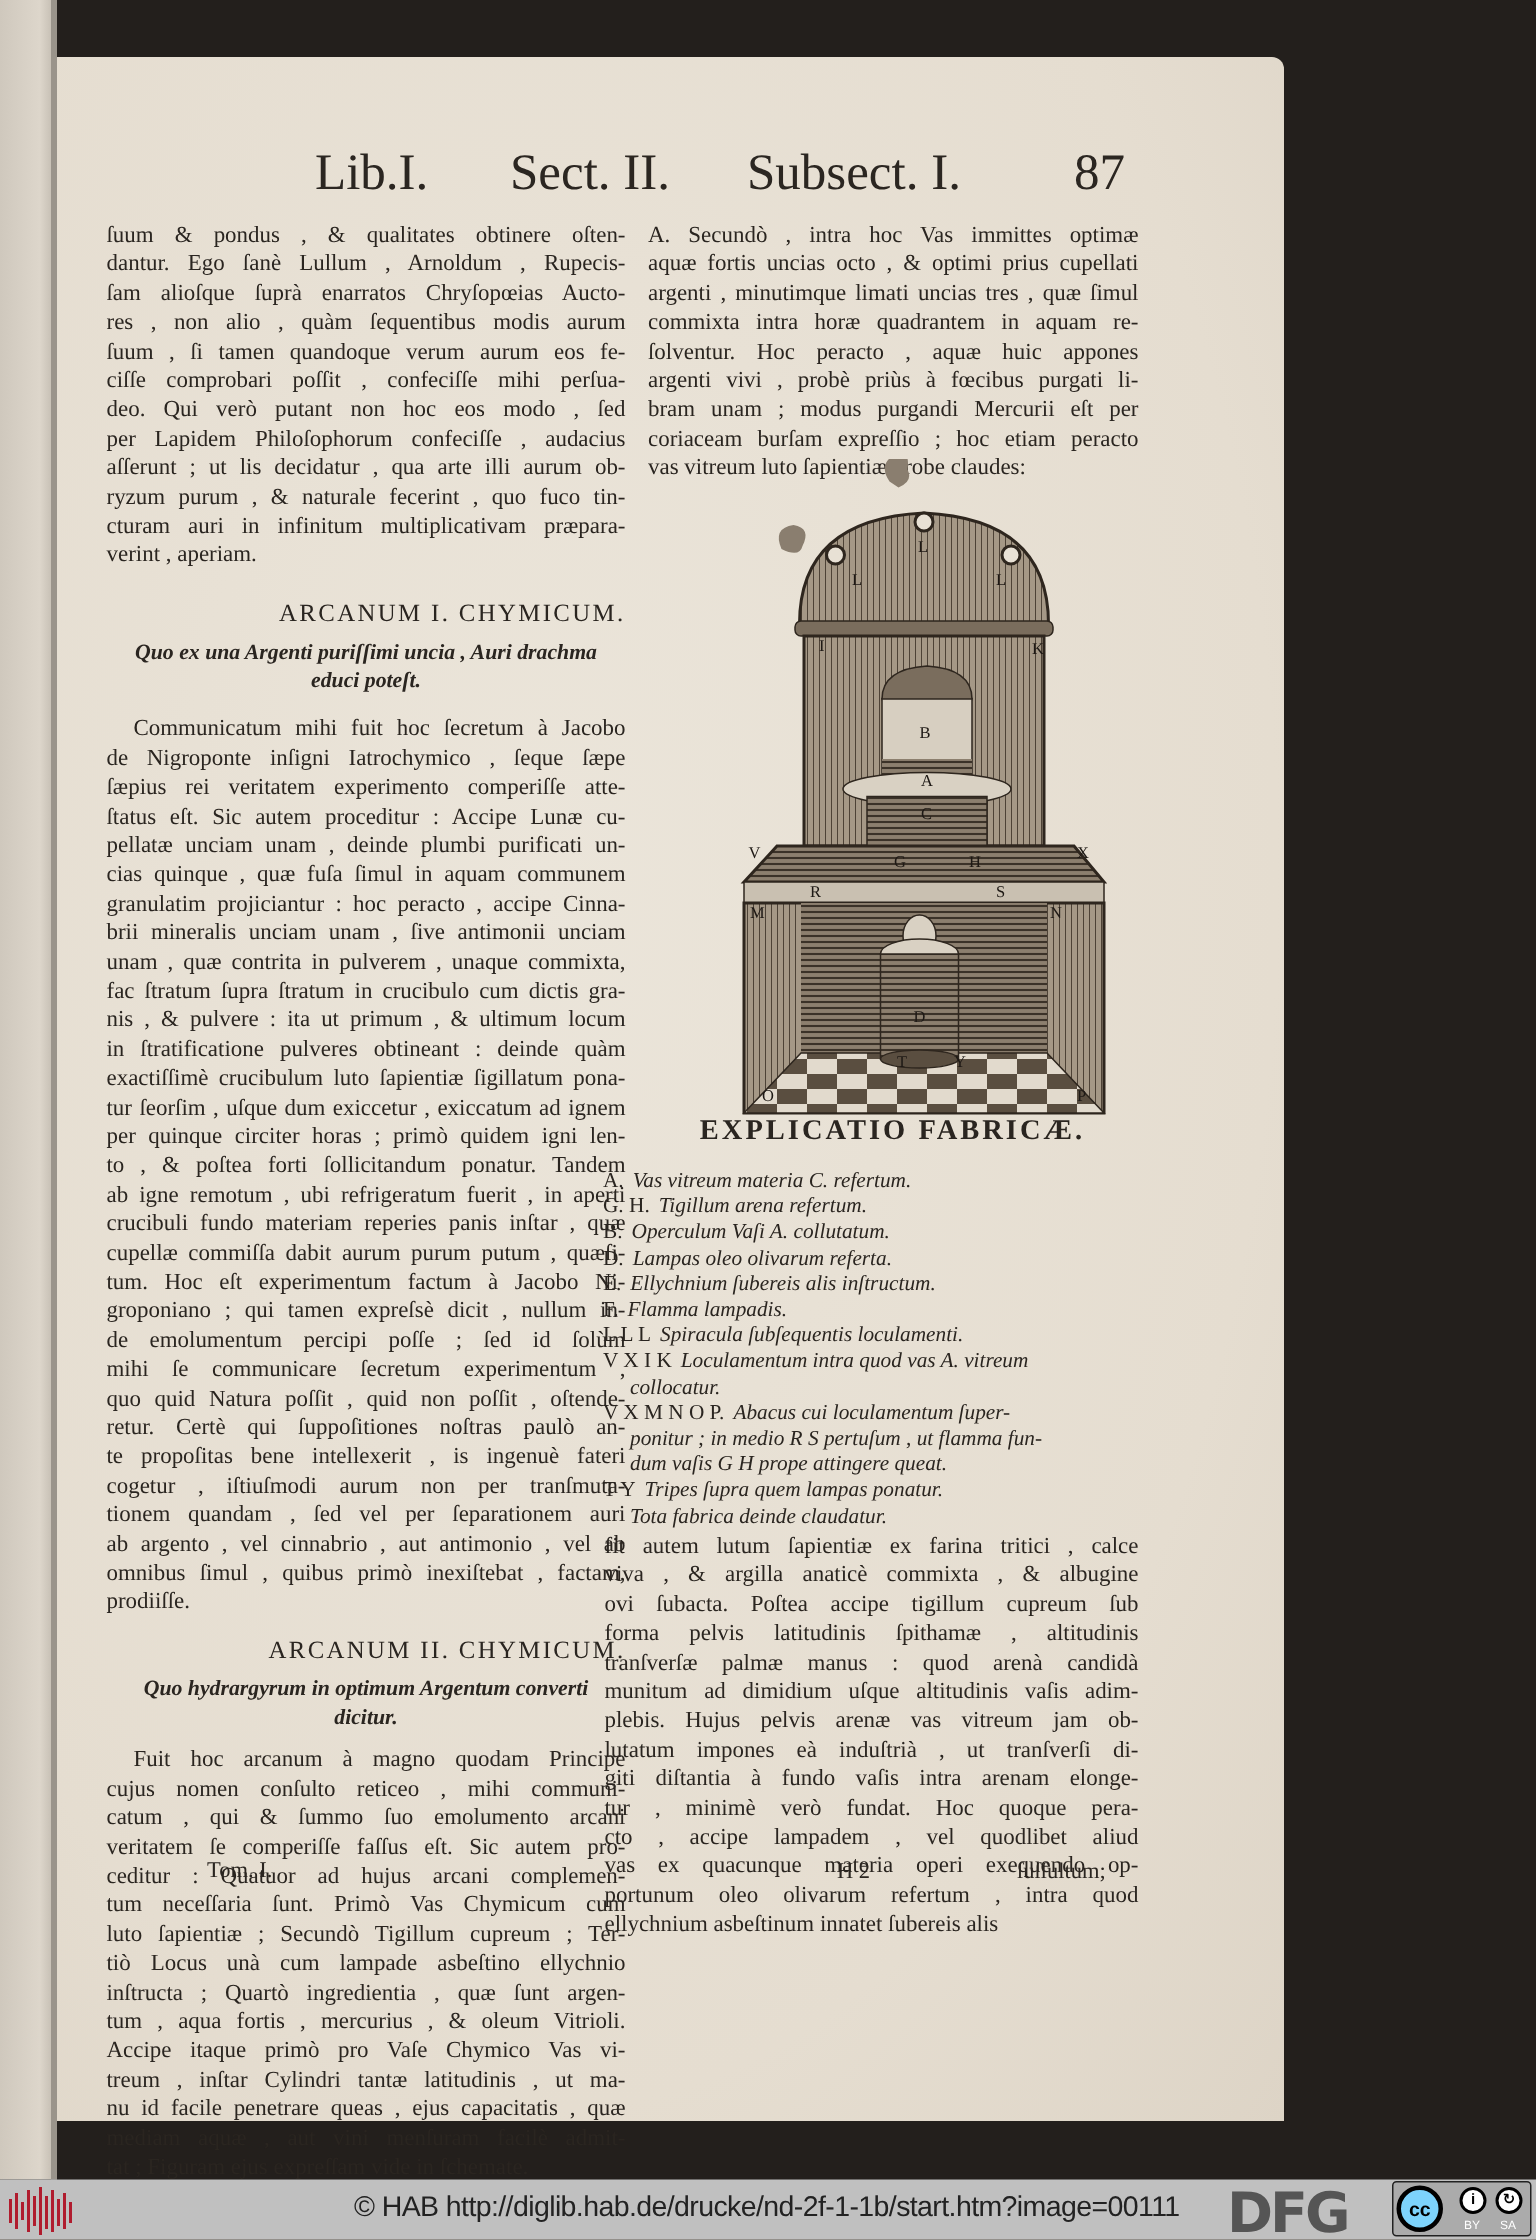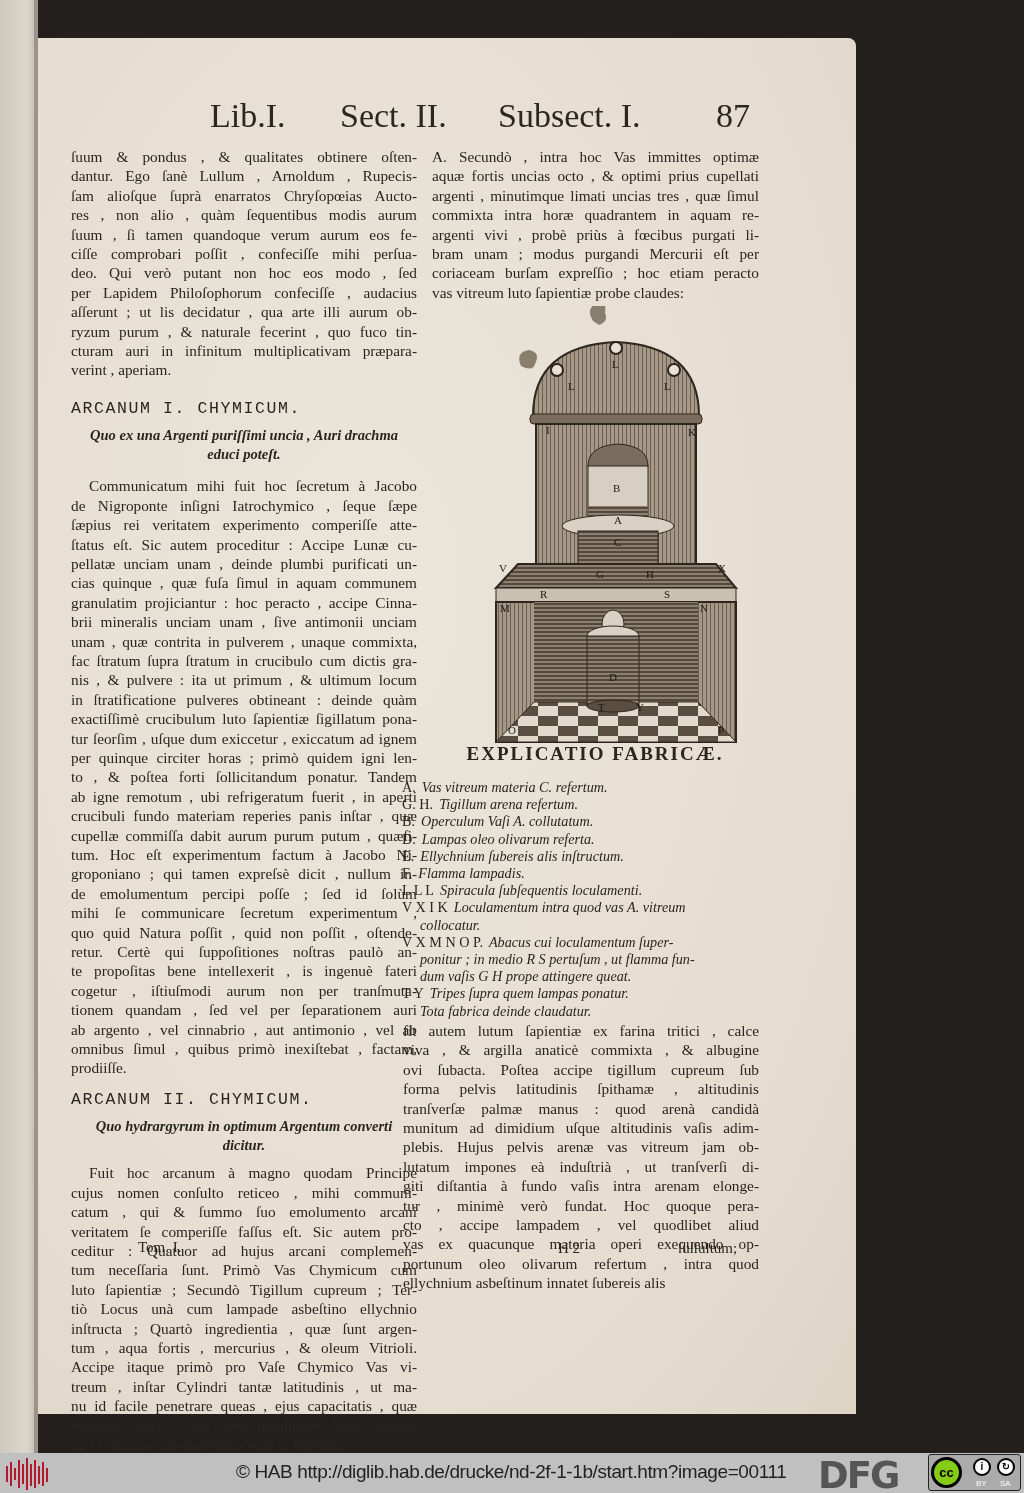--- a/index.html
+++ b/index.html
@@ -29,21 +29,21 @@
   }
   .running-head span { position:absolute; top:0; }
   .col {
     position:absolute; font-size:15.3px; line-height:19.4px; text-align:justify;
   }
   .col-left { left:33px; top:62px; width:346px; }
   .line { display:block; white-space:nowrap; text-align-last:justify; text-align:justify; }
   .line.last { text-align-last:left; }
   .indent { padding-left:18px; }
   .heading {
-    text-align:left; letter-spacing:1.6px; font-size:16.5px; margin:0; white-space:nowrap;font-family:Liberation Mono, monospace;
+    text-align:right; letter-spacing:1.6px; font-size:16.5px; margin:0; white-space:nowrap;
   }
   .subtitle { text-align:center; font-style:italic; font-size:14.5px; line-height:19px;font-weight:bold; }
   .engraving {
     position:absolute; left:440px; top:268px; width:278px; height:450px;
   }
   .explic-title {
     position:absolute; left:392px; top:705px; width:330px; text-align:center;
     font-size:19px; letter-spacing:2px; white-space:nowrap;font-weight:bold;
   }
   .legend {
@@ -68,21 +68,21 @@
   .footer .dfg-logo {
     position:absolute; left:818px; top:1px; font-size:37px; font-weight:bold; color:#555;
     letter-spacing:-2px; font-family:"DejaVu Sans", sans-serif;
   }
   .footer .cc-box {
     position:absolute; left:928px; top:1px; width:93px; height:37px; background:#fff;
     border:1px solid #222; border-radius:3px; box-sizing:border-box; background:#ababab;
   }
   .cc-circle {
     position:absolute; left:2px; top:2px; width:31px; height:31px; border-radius:50%;
-    background:#84cc16; border:3px solid #000; box-sizing:border-box;
+    background:#7dd3fc; border:3px solid #000; box-sizing:border-box;
     font-size:13px; font-weight:bold; text-align:center; line-height:25px;
   }
   .cc-small {
     position:absolute; top:3px; width:18px; height:18px; border-radius:50%;
     background:#fff; border:2px solid #000; box-sizing:border-box;
     font-size:10px; text-align:center; line-height:14px; font-weight:bold;
   }
   .cc-label { position:absolute; top:24px; font-size:8px; color:#fff; }
 </style>
 </head>
@@ -186,20 +186,21 @@
       </div>
   </div>
 
   <div class="tom">Tom. I.</div>
 
   <div class="col" style="left:394px; top:109px; width:327px;" id="rtop">
       <span class="line">A. Secundò , intra hoc Vas immittes optimæ</span>
       <span class="line">aquæ fortis uncias octo , &amp; optimi prius cupellati</span>
       <span class="line">argenti , minutimque limati uncias tres , quæ ſimul</span>
       <span class="line">commixta intra horæ quadrantem in aquam re-</span>
+      <span class="line">ſolventur. Hoc peracto , aquæ huic appones</span>
       <span class="line">argenti vivi , probè priùs à fœcibus purgati li-</span>
       <span class="line">bram unam ; modus purgandi Mercurii eſt per</span>
       <span class="line">coriaceam burſam expreſſio ; hoc etiam peracto</span>
       <span class="line last">vas vitreum luto ſapientiæ probe claudes:</span>
     </div>
 
   <div class="engraving">
     <svg width="278" height="450" viewBox="0 0 278 450">
       <defs>
         <pattern id="hatch" width="4" height="4" patternUnits="userSpaceOnUse">

